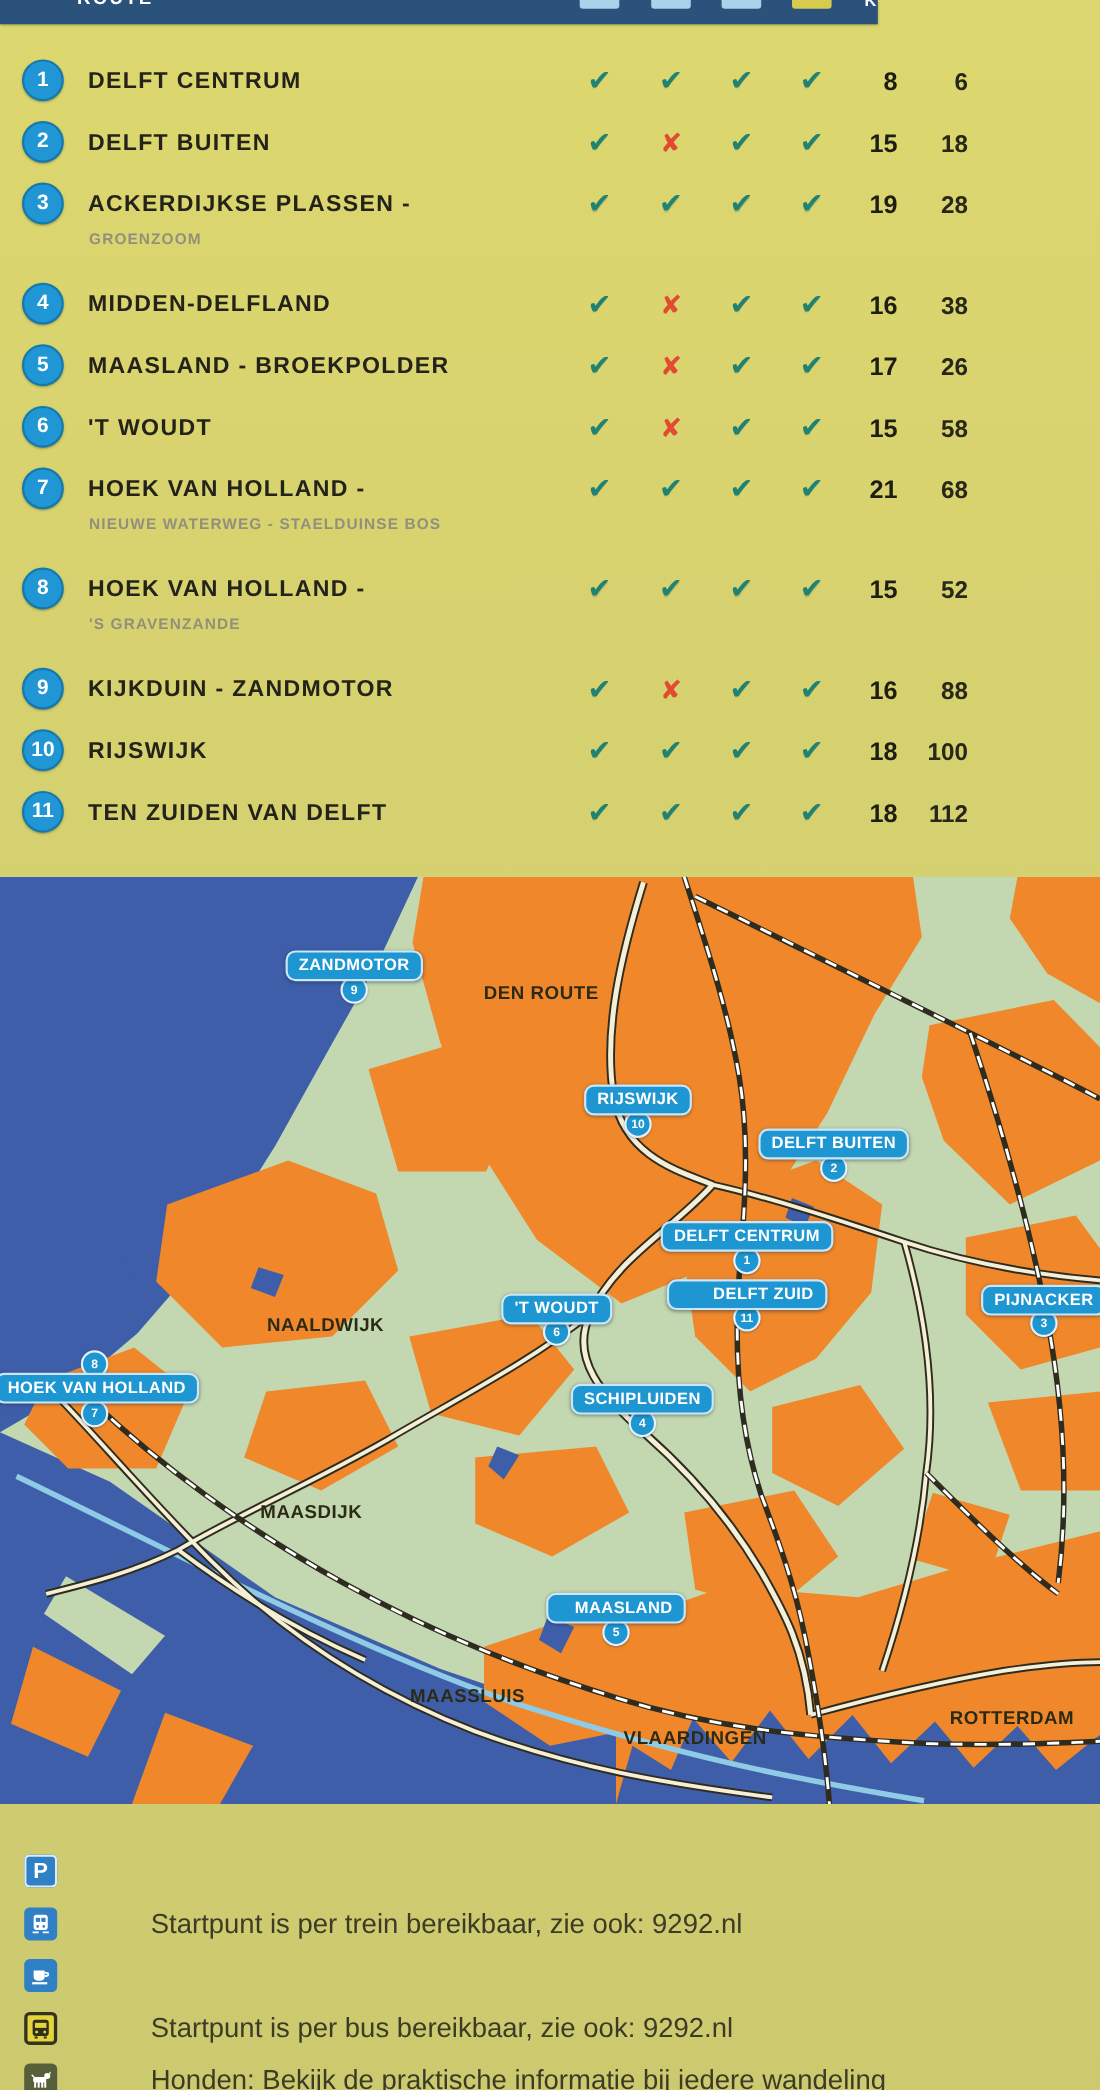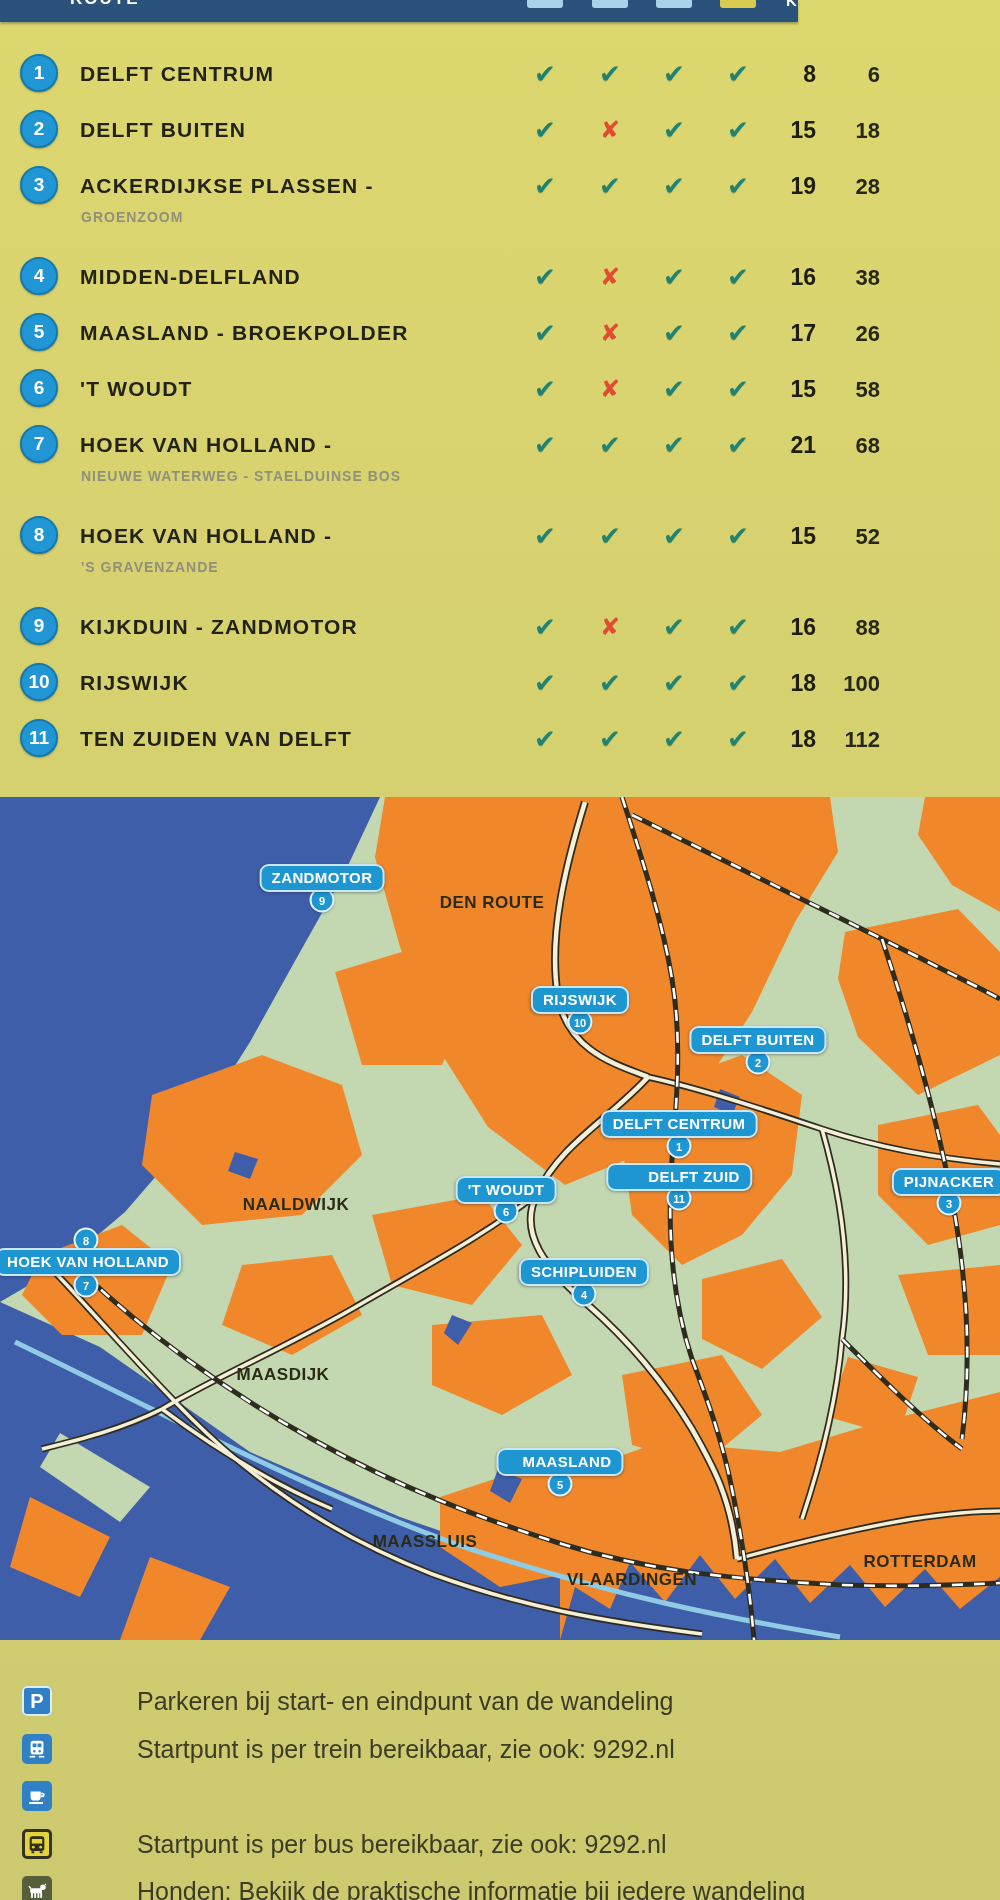--- a/index.html
+++ b/index.html
@@ -291,21 +291,20 @@
         <div class="badge" style="left: 584px; top: 475px;">SCHIPLUIDEN</div>
         <div class="badge" style="left: 560px; top: 665px; padding-left: 24px;">MAASLAND</div>
       </div>
   </div>
 
   <div id="legend">
       <div class="leg-row" style="top: 1686px;">
         <div class="leg-ic blue">
           <span class="pg">P</span>
         </div>
-        <div class="leg-tx">Parkeren bij start- en eindpunt van de wandeling</div>
       </div>
       <div class="leg-row" style="top: 1733.5px;">
         <div class="leg-ic blue noring">
           <svg width="22" height="22" viewBox="0 0 24 24">
             <rect x="5" y="3" width="14" height="15" rx="3" fill="#fff"></rect>
             <rect x="7.2" y="6" width="4.2" height="4" fill="#2F80C4"></rect>
             <rect x="12.6" y="6" width="4.2" height="4" fill="#2F80C4"></rect>
             <circle cx="9" cy="14.5" r="1.3" fill="#2F80C4"></circle>
             <circle cx="15" cy="14.5" r="1.3" fill="#2F80C4"></circle>
             <rect x="4" y="19.5" width="6" height="1.8" fill="#fff"></rect>

